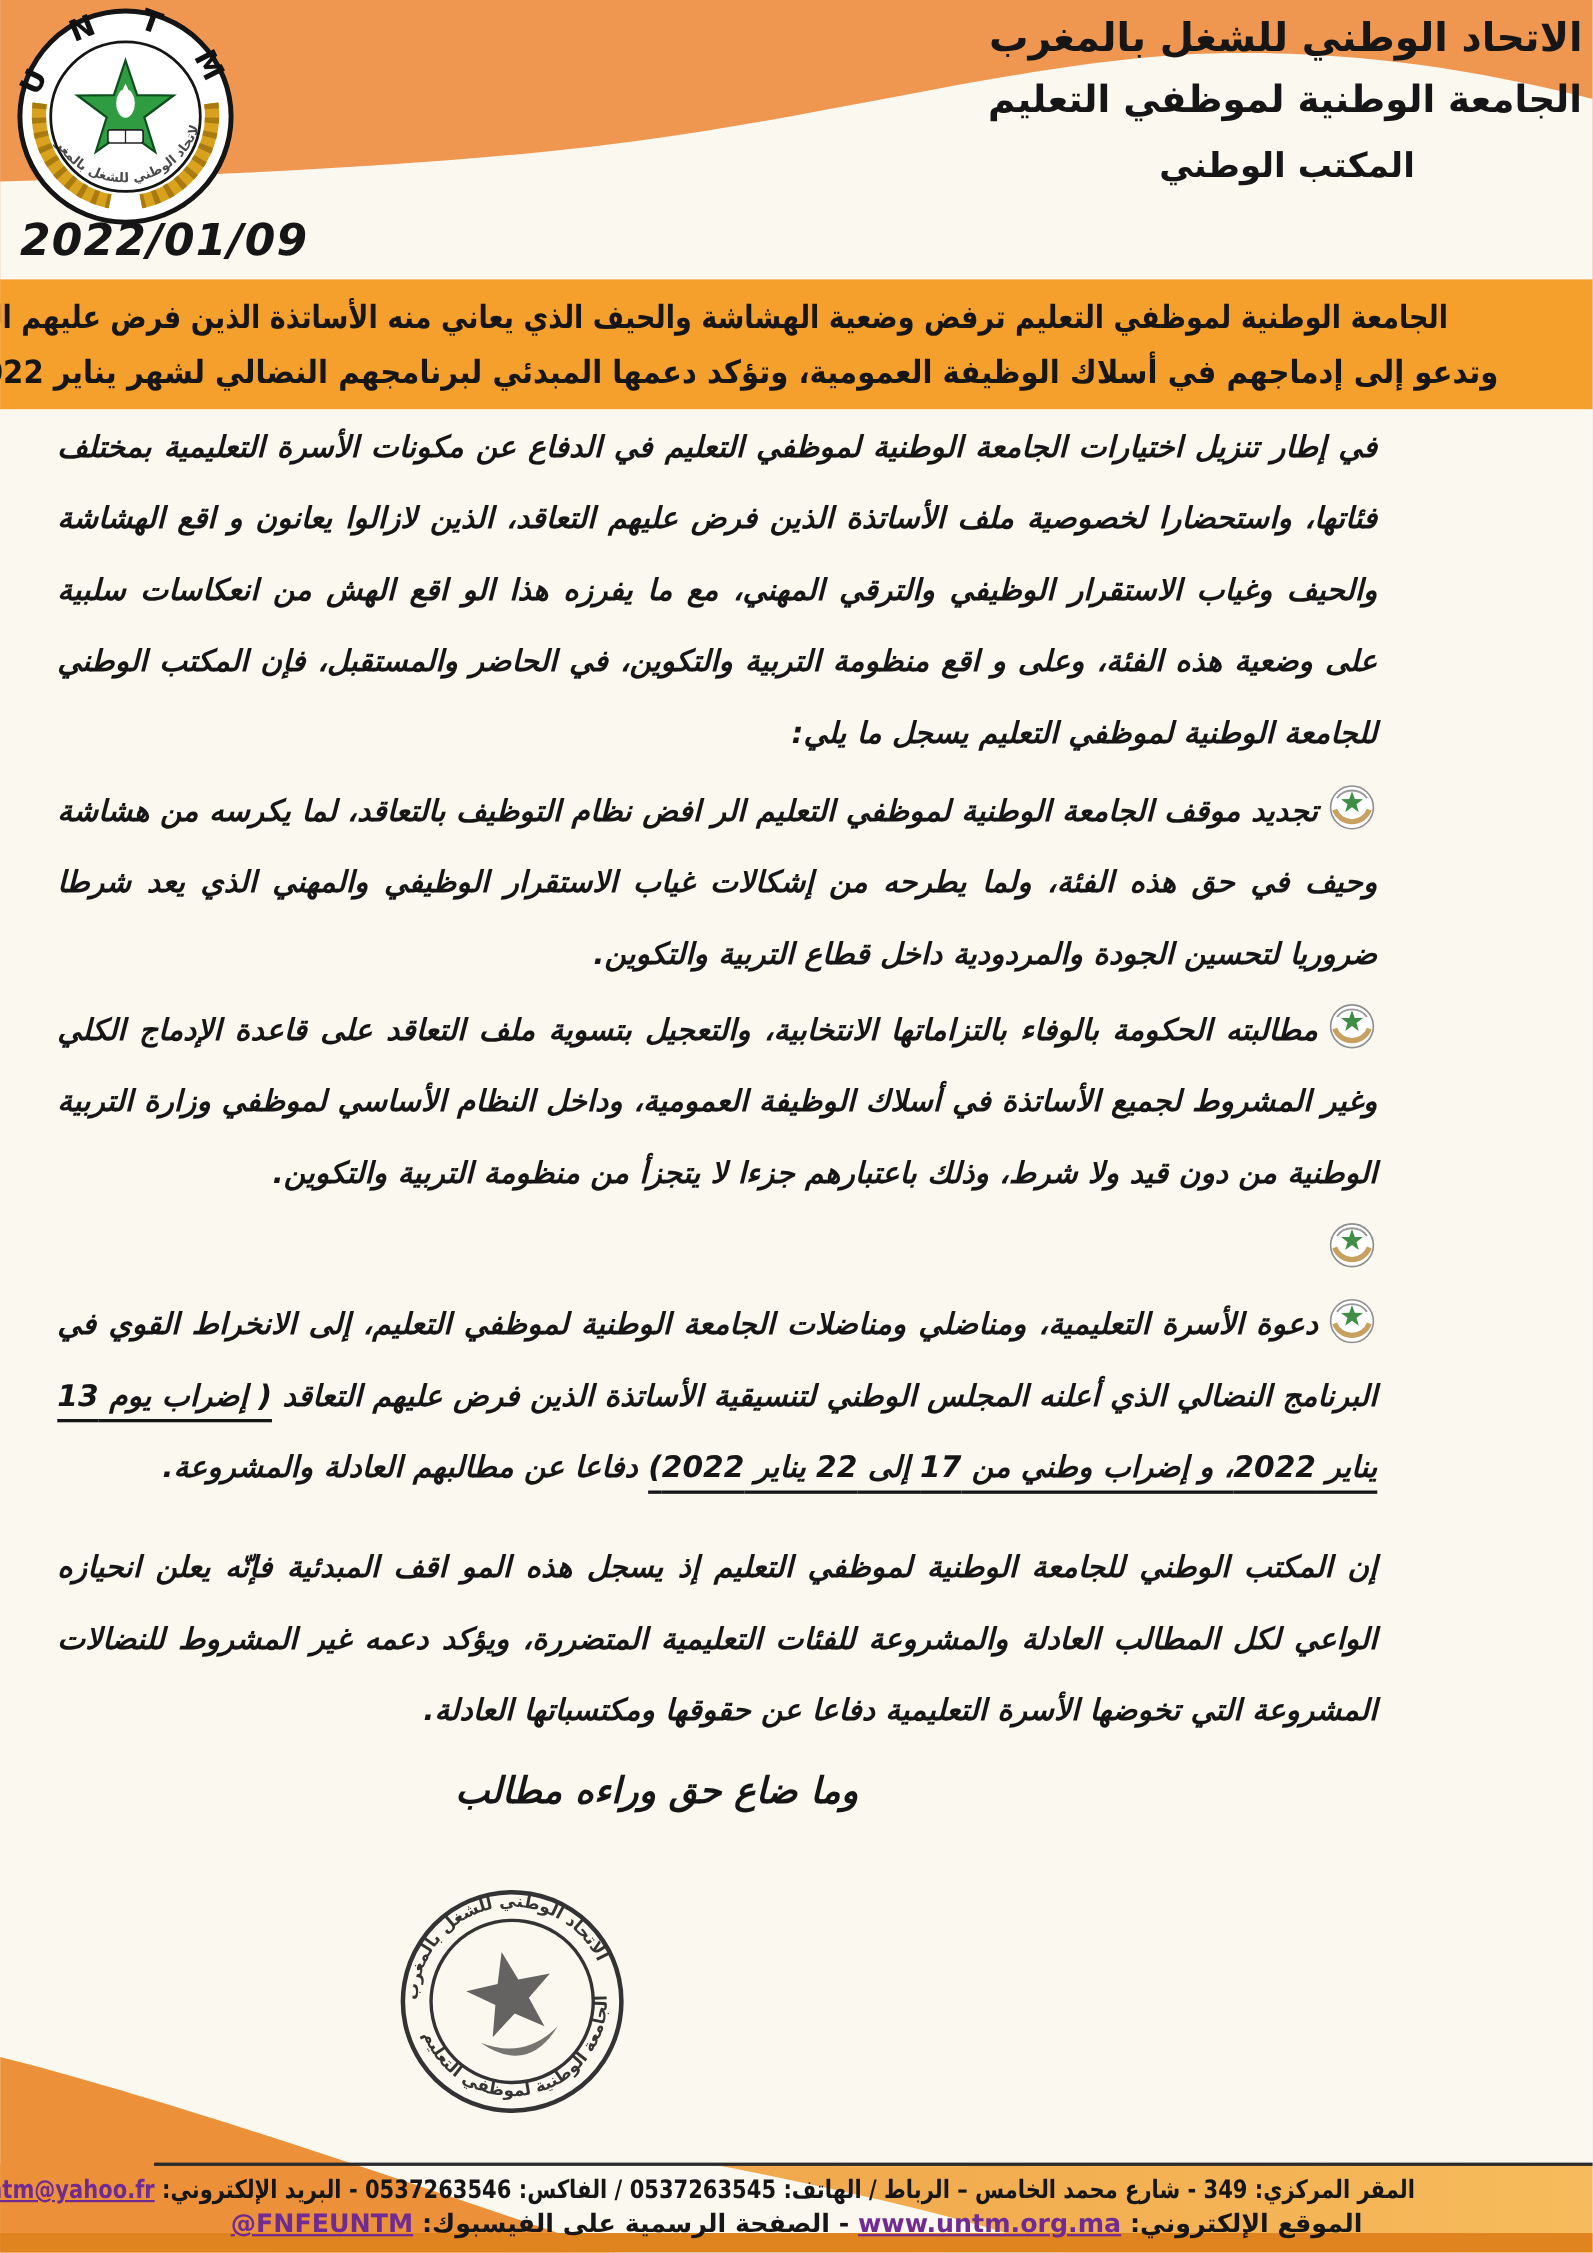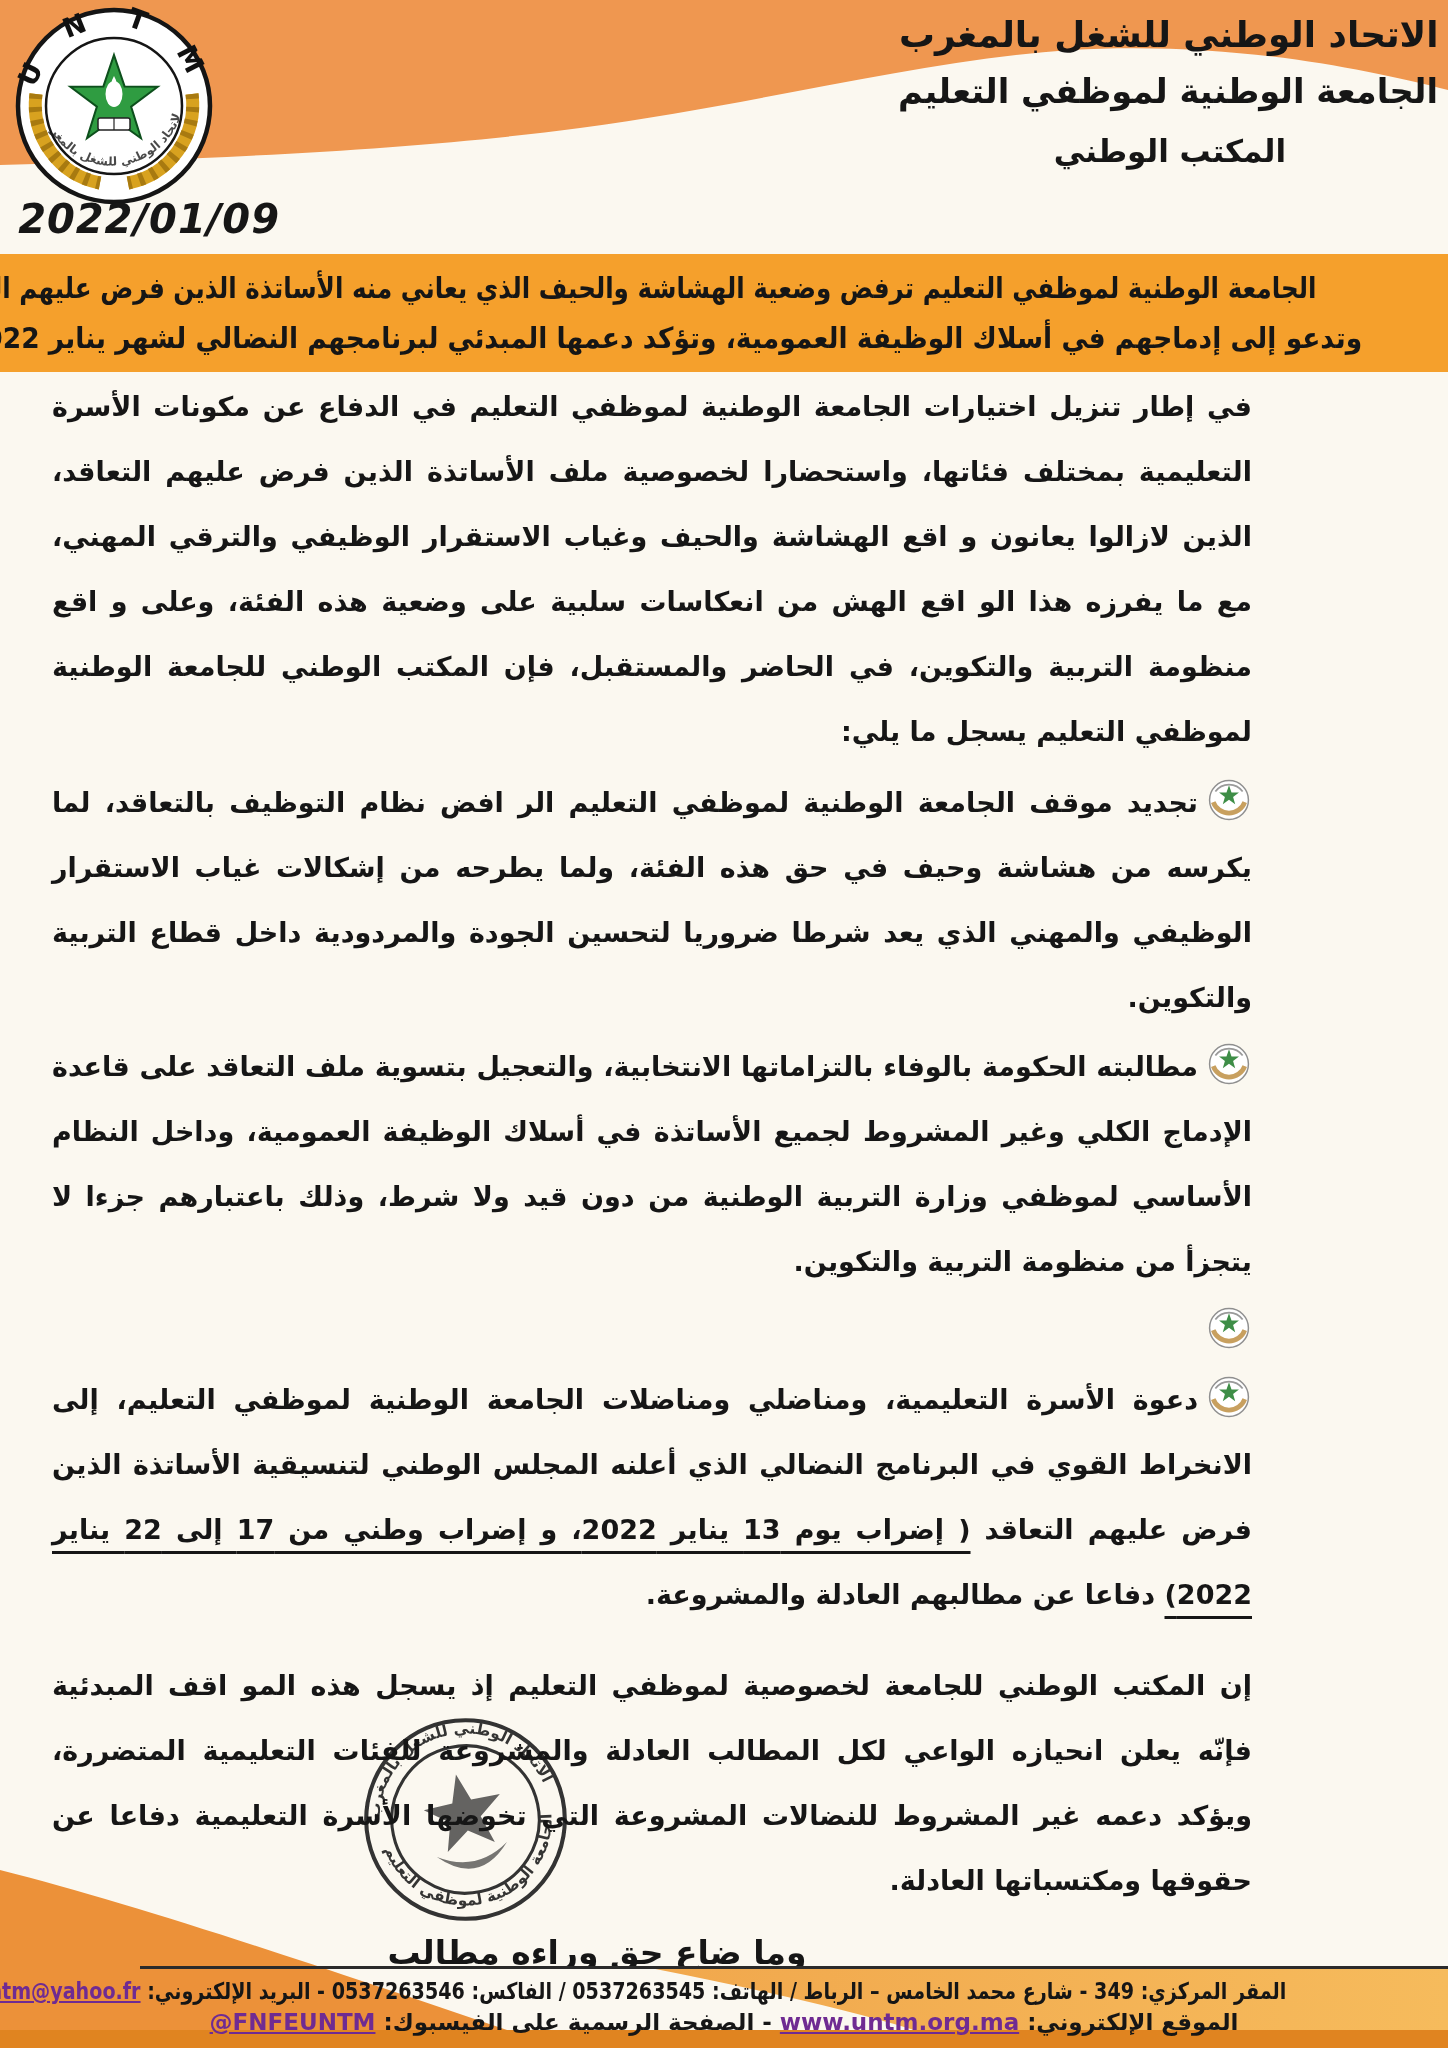--- a/index.html
+++ b/index.html
@@ -21,21 +21,21 @@
   .org2{font-size:34px;margin-bottom:22px;white-space:nowrap;}
   .org3{font-size:31px;white-space:nowrap;}
   
   .banner{position:absolute;top:254px;left:0;width:1448px;height:118px;
           background:var(--banner_orange,#f5a02c);
           display:flex;flex-direction:column;justify-content:center;gap:16px;
           box-sizing:border-box;padding:4px 26px;}
   .bline{font-size:29px;font-weight:800;text-align:center;white-space:nowrap;}
   
   .content{position:absolute;top:374px;left:0;width:1304px;height:1592px;
-           box-sizing:border-box;padding:0 52px;overflow:hidden;z-index:2;}
+           box-sizing:border-box;padding:0 52px;overflow:hidden;z-index:2;font-style:italic;}
   .para,.bullet{font-size:27px;font-weight:700;line-height:65px;
                 text-align:justify;text-justify:inter-word;margin:0 0 6px;}
   .bullet{margin:2px 0 4px;}
   .closing{margin-top:26px;}
   .bicon{display:inline-block;vertical-align:-9px;margin-left:8px;line-height:0;}
   .u{text-decoration:underline;text-decoration-thickness:3px;text-underline-offset:12px;}
   .slogan{margin:20px 430px 0 0;width:450px;text-align:center;
           font-size:33px;font-weight:800;white-space:nowrap;}
   
   .stamp{position:absolute;top:1712px;left:358px;z-index:1;opacity:.92;transform:rotate(-12deg);}
@@ -138,21 +138,21 @@
       <span class="bicon">
         <svg width="46" height="42" viewBox="0 0 40 40">
           <circle cx="20" cy="20" r="18.5" fill="#fff" stroke="#8f8f8f" stroke-width="1.4"></circle>
           <path d="M7,12 A 16 16 0 0 1 33,12" fill="none" stroke="#9a9a9a" stroke-width="1.6"></path>
           <path d="M5,22 A 16 16 0 0 0 35,22" fill="none" stroke="#c8a05f" stroke-width="4.5"></path>
           <polygon points="20,6 22.4,12.8 29.5,12.9 23.9,17.2 25.9,24.1 20,19.8 14.1,24.1 16.1,17.2 10.5,12.9 17.6,12.8" fill="#3E8E47"></polygon>
         </svg>
       </span><span>دعوة الأسرة التعليمية، ومناضلي ومناضلات الجامعة الوطنية لموظفي التعليم، إلى الانخراط القوي في البرنامج النضالي الذي أعلنه المجلس الوطني لتنسيقية الأساتذة الذين فرض عليهم التعاقد </span><span class="u">( إضراب يوم 13 يناير 2022، و إضراب وطني من 17 إلى 22 يناير 2022)</span><span> دفاعا عن مطالبهم العادلة والمشروعة.</span>
     </div>
 
-    <p class="para closing">إن المكتب الوطني للجامعة لخصوصية لموظفي التعليم إذ يسجل هذه المو اقف المبدئية فإنّه يعلن انحيازه الواعي لكل المطالب العادلة والمشروعة للفئات التعليمية المتضررة، ويؤكد دعمه غير المشروط للنضالات المشروعة التي تخوضها الأسرة التعليمية دفاعا عن حقوقها ومكتسباتها العادلة.</p>
+    <p class="para closing">إن المكتب الوطني للجامعة الوطنية لموظفي التعليم إذ يسجل هذه المو اقف المبدئية فإنّه يعلن انحيازه الواعي لكل المطالب العادلة والمشروعة للفئات التعليمية المتضررة، ويؤكد دعمه غير المشروط للنضالات المشروعة التي تخوضها الأسرة التعليمية دفاعا عن حقوقها ومكتسباتها العادلة.</p>
 
     <div class="slogan fit">وما ضاع حق وراءه مطالب</div>
   </div>
 
   <svg class="stamp" width="215" height="215" viewBox="0 0 210 210">
     <circle cx="105" cy="105" r="97" fill="none" stroke="#232323" stroke-width="4"></circle>
     <circle cx="105" cy="105" r="72" fill="none" stroke="#232323" stroke-width="3"></circle>
     <polygon points="105,60 114.4,87.1 143,87.6 120.2,104.9 128.5,132.4 105,116 81.5,132.4 89.8,104.9 67,87.6 95.6,87.1" fill="#2e2e2e" opacity="0.8"></polygon>
     <path d="M 70,135 Q 105,158 140,135 Q 105,172 70,135" fill="#2e2e2e" opacity="0.7"></path>
     <path id="st-top" d="M 105,105 m -84,0 a 84,84 0 1 1 168,0" fill="none"></path>

